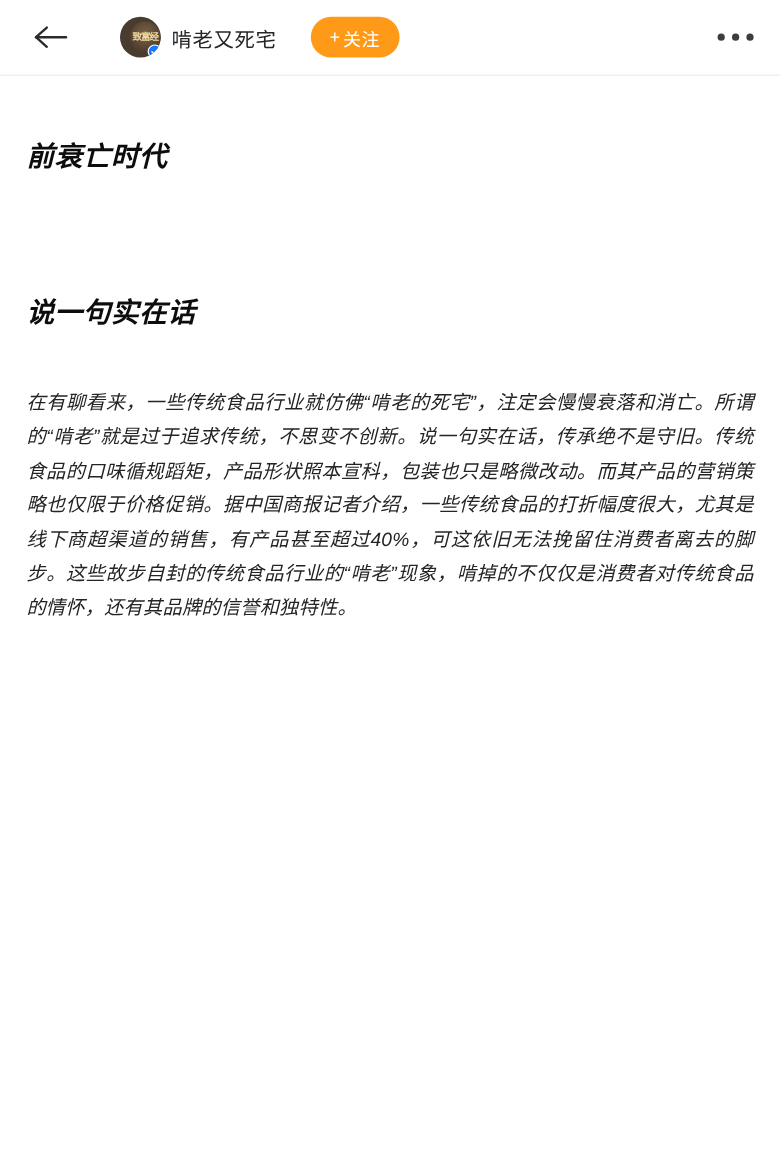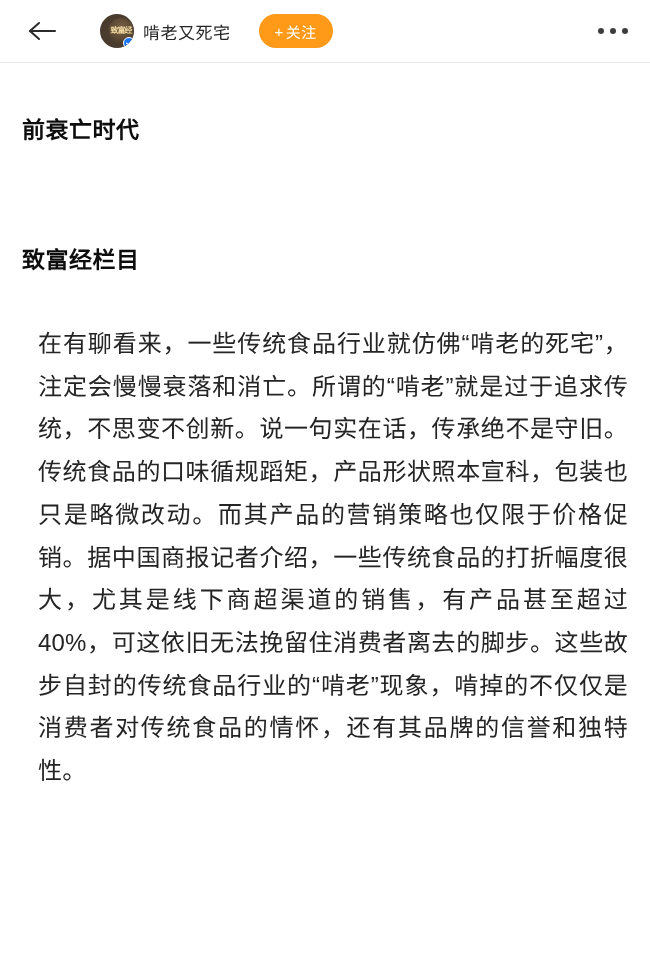--- a/index.html
+++ b/index.html
@@ -133,40 +133,41 @@
     width: 6px;
     height: 6px;
     border-radius: 50%;
     background: #3d3d3d;
   }
 
   
   .article {
     padding: 0 22px;
     box-sizing: border-box;
+    font-style: italic;
   }
   .h-title {
     font-size: 23px;
     font-weight: bold;
     color: #0d0d0d;
     margin: 48px 0 0 0;
     letter-spacing: 0.5px;
   }
   .h-sub {
     font-size: 23px;
     font-weight: bold;
     color: #0d0d0d;
     margin: 96px 0 0 0;
     letter-spacing: 0.5px;
   }
   .para {
-    font-size: 24px;
+    font-size: 16px;
     line-height: 1.78;
     color: #242424;
-    margin: 48px 0 0 16px;
+    margin: 48px 0 0 0;
     text-align: justify;
     letter-spacing: 0.2px;
   }
 </style>
 </head>
 <body>
 
 <div class="topbar">
 
   <div class="back-btn">
@@ -198,15 +199,15 @@
   <div class="more-btn">
     <span class="dot"></span>
     <span class="dot"></span>
     <span class="dot"></span>
   </div>
 </div>
 <div class="topbar-divider"></div>
 
 <div class="article">
   <h1 class="h-title">前衰亡时代</h1>
-  <h2 class="h-sub">致富经栏目</h2>
+  <h2 class="h-sub">说一句实在话</h2>
   <p class="para">在有聊看来，一些传统食品行业就仿佛“啃老的死宅”，注定会慢慢衰落和消亡。所谓的“啃老”就是过于追求传统，不思变不创新。说一句实在话，传承绝不是守旧。传统食品的口味循规蹈矩，产品形状照本宣科，包装也只是略微改动。而其产品的营销策略也仅限于价格促销。据中国商报记者介绍，一些传统食品的打折幅度很大，尤其是线下商超渠道的销售，有产品甚至超过40%，可这依旧无法挽留住消费者离去的脚步。这些故步自封的传统食品行业的“啃老”现象，啃掉的不仅仅是消费者对传统食品的情怀，还有其品牌的信誉和独特性。</p>
 </div>
 
 </body></html>

